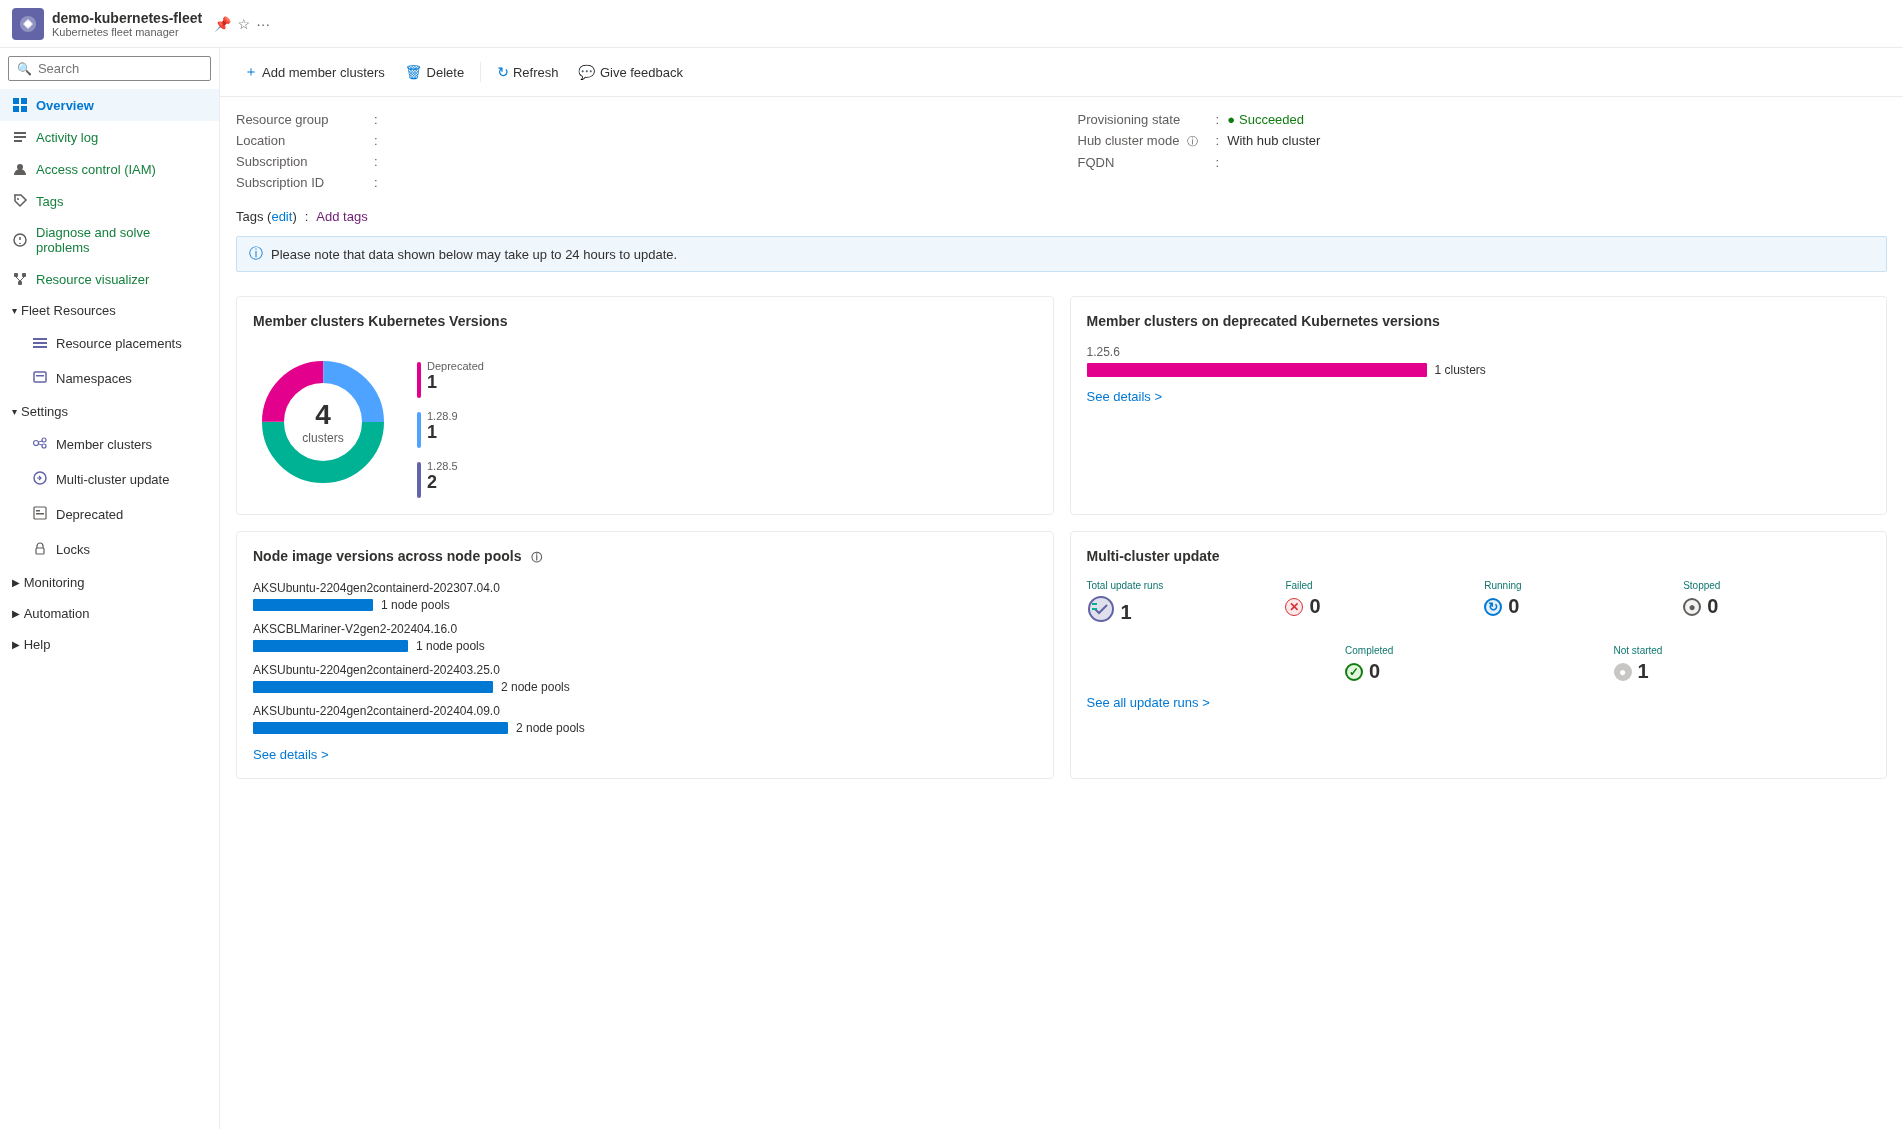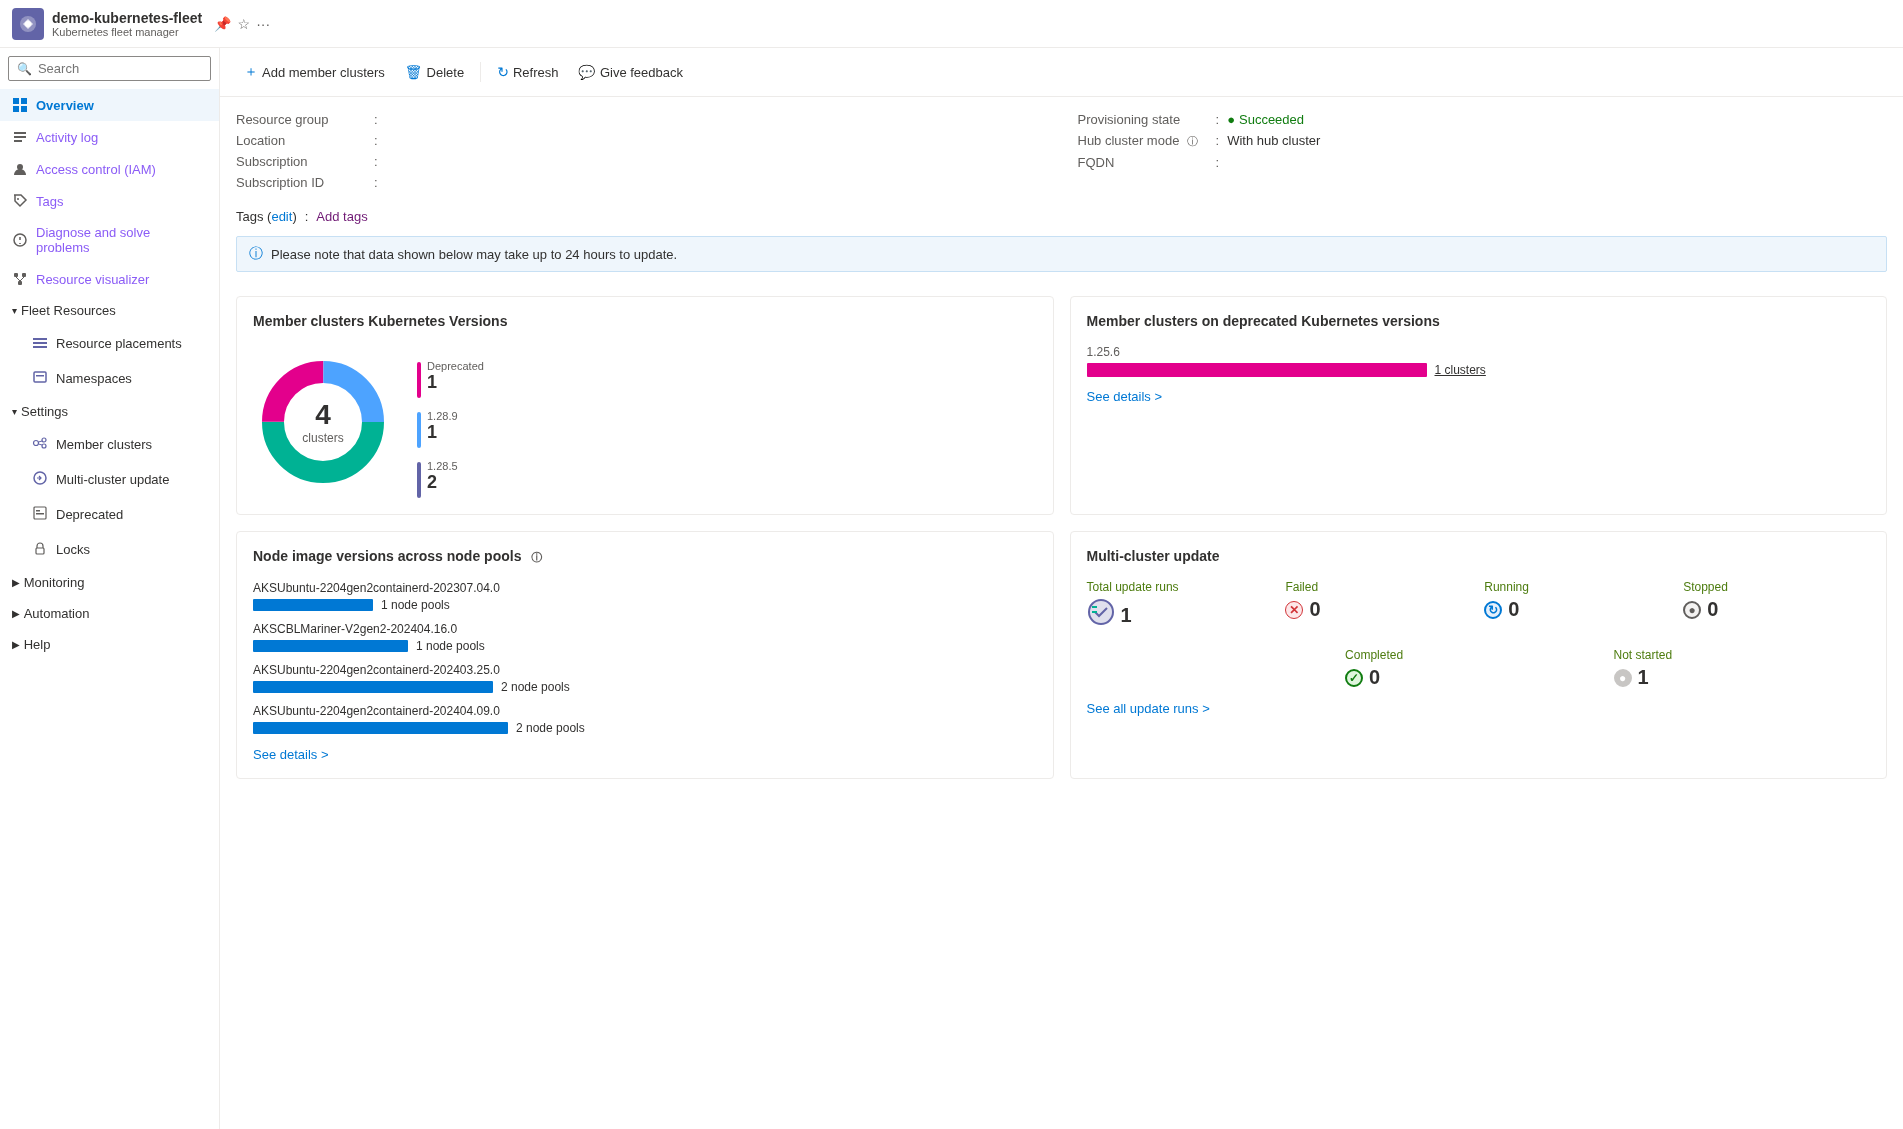--- a/index.html
+++ b/index.html
@@ -17,21 +17,21 @@
 
     
     .main-layout { display: flex; flex: 1; overflow: hidden; }
 
     
     .sidebar { width: 220px; background: #fff; border-right: 1px solid #edebe9; display: flex; flex-direction: column; overflow-y: auto; flex-shrink: 0; }
     .search-box { display: flex; align-items: center; margin: 8px; border: 1px solid #8a8886; background: #fff; border-radius: 2px; padding: 4px 8px; gap: 6px; }
     .search-box input { border: none; outline: none; font-size: 13px; width: 100%; }
     .search-icon { color: #605e5c; font-size: 12px; }
     .sidebar-nav { flex: 1; }
-    .nav-item { display: flex; align-items: center; padding: 8px 12px; cursor: pointer; gap: 8px; font-size: 13px; color: #8b5cf6; }
+    .nav-item { display: flex; align-items: center; padding: 8px 12px; cursor: pointer; gap: 8px; font-size: 13px; color: #15803d; }
     .nav-item.active { background: #eff6fc; color: #0078d4; font-weight: 600; }
     .nav-item .nav-icon { width: 16px; height: 16px; display: flex; align-items: center; justify-content: center; flex-shrink: 0; }
     .nav-section-header { display: flex; align-items: center; padding: 8px 12px; cursor: pointer; gap: 4px; font-size: 13px; color: #323130; font-weight: 500; }
     .nav-sub-item { display: flex; align-items: center; padding: 8px 12px 8px 32px; cursor: pointer; gap: 8px; font-size: 13px; color: #323130; }
 
     
     .content { flex: 1; overflow-y: auto; background: #fff; }
     .toolbar { display: flex; align-items: center; padding: 10px 16px; gap: 4px; border-bottom: 1px solid #edebe9; background: #fff; }
     .toolbar-btn { display: flex; align-items: center; gap: 4px; padding: 5px 8px; border: none; background: transparent; cursor: pointer; font-size: 13px; color: #323130; border-radius: 2px; }
     .toolbar-btn .btn-icon { color: #0078d4; font-size: 14px; }
@@ -69,34 +69,34 @@
     .legend-color { width: 4px; height: 36px; border-radius: 2px; flex-shrink: 0; margin-top: 2px; }
     .legend-text { display: flex; flex-direction: column; }
     .legend-label { font-size: 11px; color: #605e5c; }
     .legend-value { font-size: 18px; font-weight: 600; color: #323130; }
     .see-all-link { color: #0078d4; text-decoration: none; font-size: 13px; cursor: pointer; display: block; margin-top: 12px; }
 
     
     .dep-version { font-size: 12px; color: #605e5c; margin-bottom: 4px; }
     .dep-bar-row { display: flex; align-items: center; gap: 8px; margin-bottom: 12px; }
     .dep-bar { height: 14px; background: #e3008c; border-radius: 1px; }
-    .dep-bar-label { font-size: 12px; color: #323130; text-decoration: underline; }
+    .dep-bar-label { font-size: 12px; color: #323130; }
 
     
     .node-item { margin-bottom: 10px; }
     .node-label { font-size: 12px; color: #323130; margin-bottom: 3px; }
     .node-bar-row { display: flex; align-items: center; gap: 8px; }
     .node-bar { height: 12px; background: #0078d4; border-radius: 1px; }
     .node-bar-label { font-size: 12px; color: #323130; white-space: nowrap; }
 
     
     .update-grid { display: grid; grid-template-columns: repeat(4, 1fr); gap: 12px; }
     .update-grid-row2 { display: grid; grid-template-columns: repeat(2, 1fr); gap: 12px; margin-top: 12px; }
     .update-stat { display: flex; flex-direction: column; }
-    .update-stat-label { font-size: 12px; color: #4d7c0f; margin-bottom: 4px; }
+    .update-stat-label { font-size: 10px; color: #0f766e; margin-bottom: 4px; }
     .update-stat-value { display: flex; align-items: center; gap: 6px; font-size: 20px; font-weight: 700; color: #323130; }
     .stat-icon { width: 18px; height: 18px; border-radius: 50%; display: flex; align-items: center; justify-content: center; font-size: 12px; }
     .stat-icon.failed { background: #fde7e9; color: #d13438; border: 1px solid #d13438; }
     .stat-icon.running { background: #e6f0fb; color: #0078d4; }
     .stat-icon.stopped { background: #f3f2f1; color: #605e5c; }
     .stat-icon.completed { background: #dff6dd; color: #107c10; }
     .stat-icon.not-started { background: #c8c6c4; color: #fff; }
 
     
     ::-webkit-scrollbar { width: 6px; height: 6px; }

